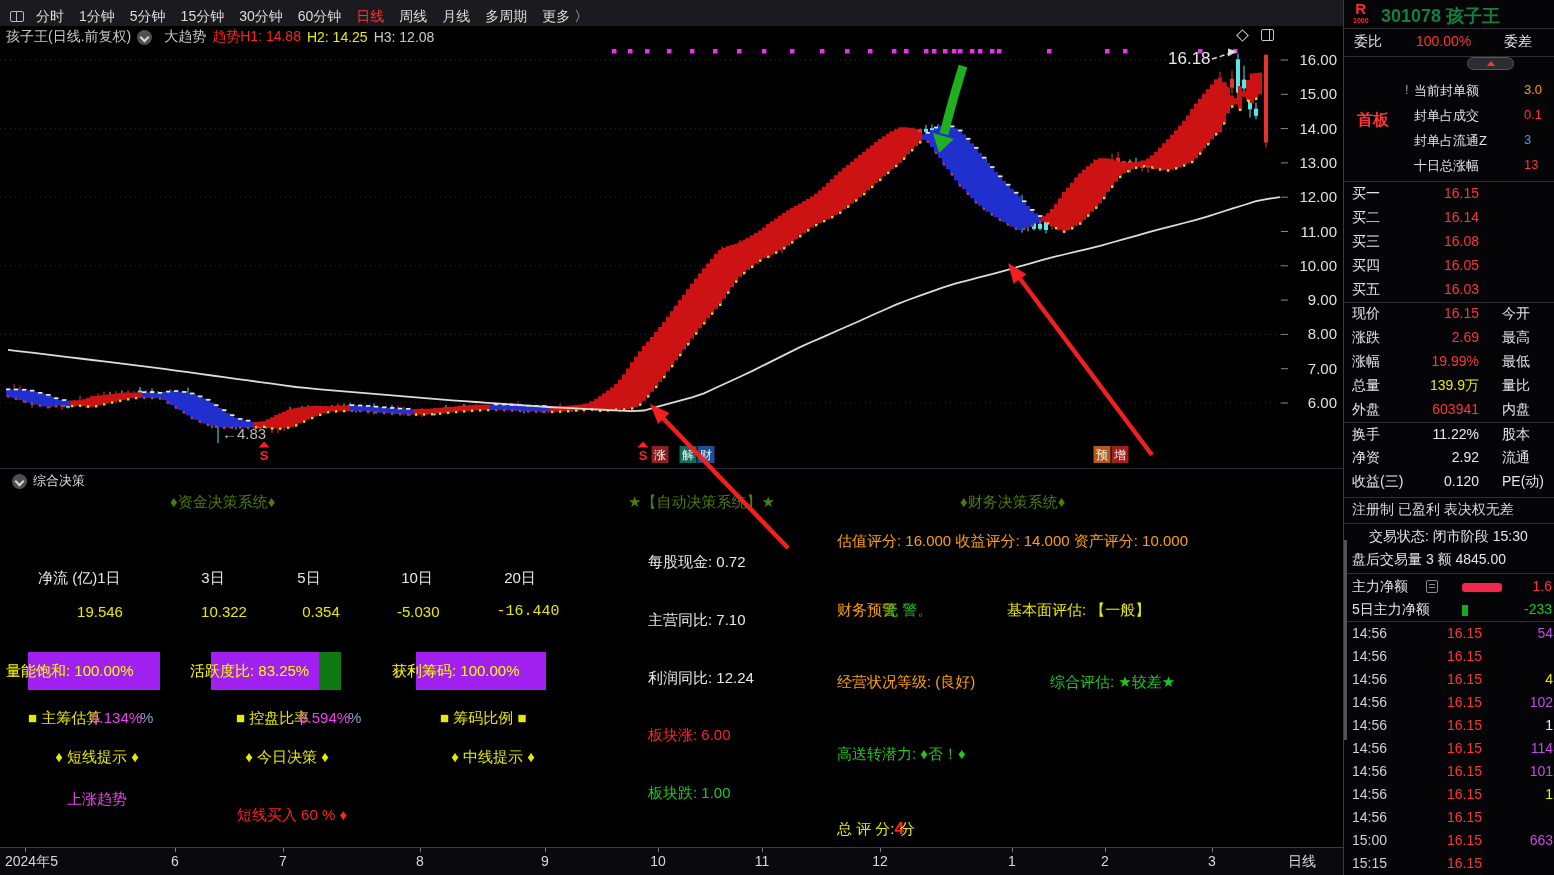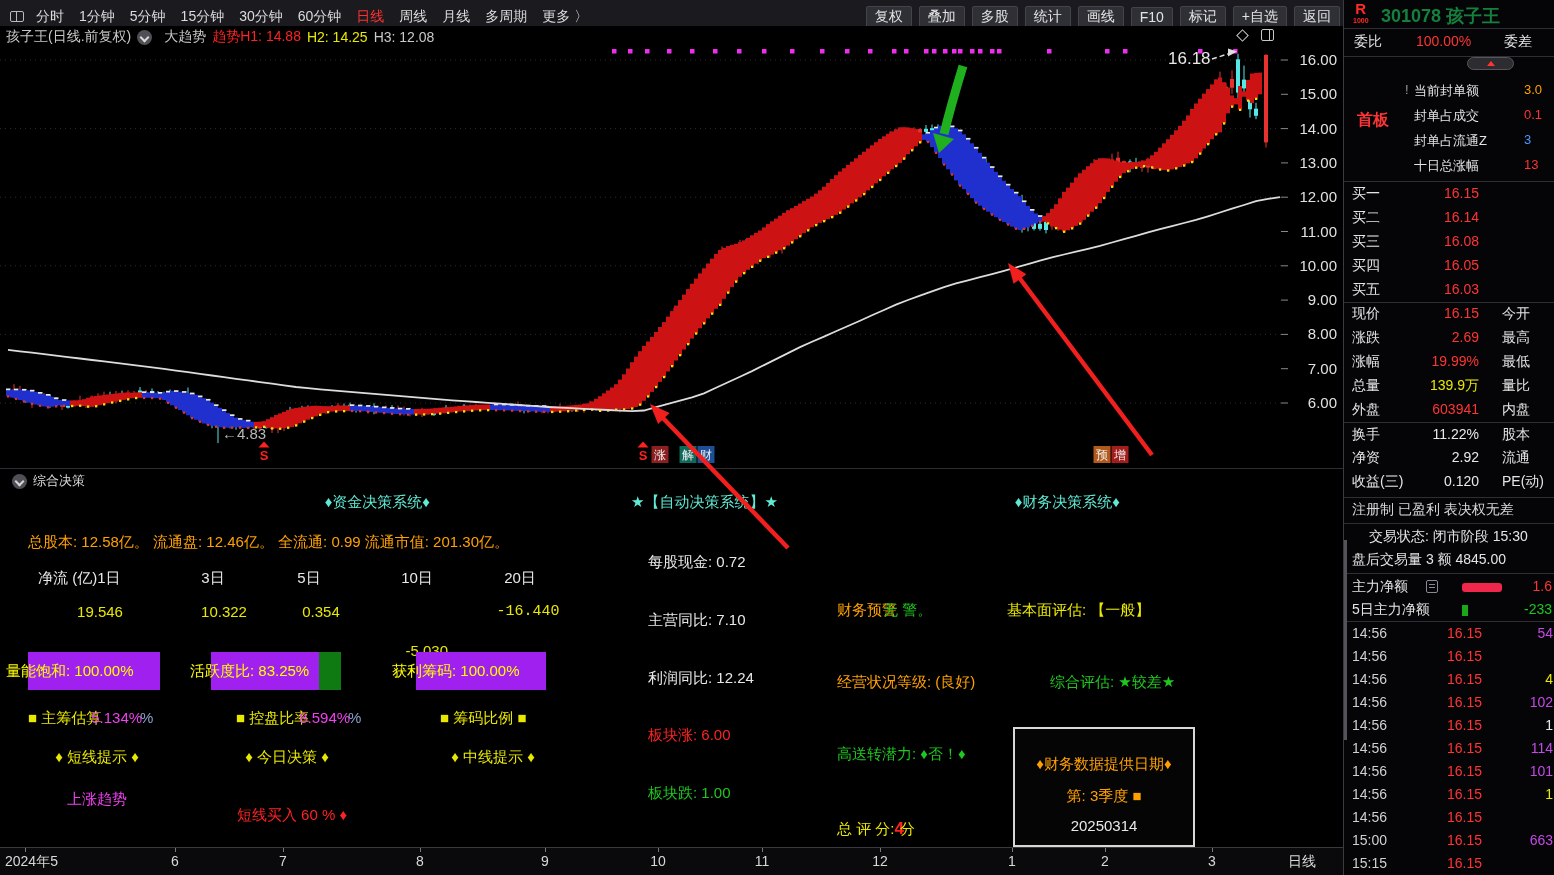--- a/index.html
+++ b/index.html
@@ -33,21 +33,21 @@
   .pane-icon::after{content:"";position:absolute;right:3px;top:0;bottom:0;border-left:1.5px solid #c8c8c8}
 
   
   #chart-svg{position:absolute;left:0;top:48px;width:1343px;height:420px;background:#000}
   #chart-svg text{font-family:"Liberation Sans","DejaVu Sans",sans-serif}
 
   
   #decision{position:absolute;left:0;top:468px;width:1343px;height:379px;background:#000;border-top:1px solid #2e2e34;font-size:15px}
   #decision .abs{position:absolute;white-space:nowrap}
   #dec-head{position:absolute;left:6px;top:3px;display:flex;align-items:center;font-size:13px;color:#dcdcdc}
-  .sec-title{text-align:right;color:#5eead4}
+  .sec-title{text-align:left;color:#4d7c0f}
   .est-val{margin-left:-10px}
   .est-suffix{color:#8aa0c8;margin-left:-2px}
   .gauge-bar{position:absolute;height:38px;background:#a020f0}
   .gauge-bar.grn{background:#0f7a12}
   .gauge-label{position:absolute;font-weight:normal;color:#ffff00;white-space:nowrap;z-index:2}
   .warn-val{margin-left:-14px}
   .total-val{font-size:17px;font-weight:bold}
   .total-unit{margin-left:-4px}
   #fin-box{position:absolute;left:1013px;top:258px;width:182px;height:120px;border:2px solid #d8d8d8;background:#050505}
   #fin-box div{position:absolute;width:100%;text-align:center;white-space:nowrap}
@@ -102,31 +102,20 @@
   .rp-scroll{position:absolute;left:0;top:540px;width:3px;height:200px;background:#53545a}
 
   #overlay{position:absolute;left:0;top:0;width:1554px;height:875px;pointer-events:none;z-index:50}
 </style>
 </head>
 <body>
 
 <div id="topbar">
   <span class="winicon"></span>
   <span id="menu-left"><span class="menu-item">分时</span><span class="menu-item">1分钟</span><span class="menu-item">5分钟</span><span class="menu-item">15分钟</span><span class="menu-item">30分钟</span><span class="menu-item">60分钟</span><span class="menu-item active">日线</span><span class="menu-item">周线</span><span class="menu-item">月线</span><span class="menu-item">多周期</span><span class="menu-item">更多 〉</span></span>
-  <span id="topbar-right">
-      <span class="menu-btn">复权</span>
-      <span class="menu-btn">叠加</span>
-      <span class="menu-btn">多股</span>
-      <span class="menu-btn">统计</span>
-      <span class="menu-btn">画线</span>
-      <span class="menu-btn">F10</span>
-      <span class="menu-btn">标记</span>
-      <span class="menu-btn">+自选</span>
-      <span class="menu-btn">返回</span>
-    </span>
 </div>
 
 <div id="chart-header">
   <span class="t c-grey">孩子王(日线.前复权)</span>
   <span class="circle-chev"></span>
   <span class="t c-grey">大趋势</span>
   <span class="t c-brightred">趋势H1: 14.88</span>
   <span class="t c-yel">H2: 14.25</span>
   <span class="t c-grey">H3: 12.08</span>
   <span id="hdr-icons">
@@ -1156,33 +1145,32 @@
     <text x="1120" y="411" font-size="12" fill="#f0f0f0" text-anchor="middle">增</text>
   </svg>
 
 <div id="decision">
   <div id="dec-head">
     <span class="circle-chev"></span>
     <span>综合决策</span>
   </div>
 
   <div class="abs sec-title" style="left:170px;top:24px;width:260px">♦资金决策系统♦</div>
-  <div class="abs c-org" style="left:28px;top:64px">总股本: 12.58亿。 流通盘: 12.46亿。 全流通: 0.99 流通市值: 201.30亿。</div>
   <div id="flow-headers">
       <div class="abs c-wht" style="top: 100px; left: 38px;">净流 (亿)1日</div>
       <div class="abs c-wht" style="top: 100px; left: 183px; width: 60px; text-align: center;">3日</div>
       <div class="abs c-wht" style="top: 100px; left: 279px; width: 60px; text-align: center;">5日</div>
       <div class="abs c-wht" style="top: 100px; left: 387px; width: 60px; text-align: center;">10日</div>
       <div class="abs c-wht" style="top: 100px; left: 490px; width: 60px; text-align: center;">20日</div>
     </div>
   <div id="flow-values">
       <div class="abs c-yel" style="top: 134px; left: 60px; width: 80px; text-align: center;">19.546</div>
       <div class="abs c-yel" style="top: 134px; left: 184px; width: 80px; text-align: center;">10.322</div>
       <div class="abs c-yel" style="top: 134px; left: 281px; width: 80px; text-align: center;">0.354</div>
-      <div class="abs c-yel" style="top: 134px; left: 368px; width: 80px; text-align: right; margin-top: 39px;">-5.030</div>
+      <div class="abs c-yel" style="top: 134px; left: 397px; width: 80px; text-align: left;">-5.030</div>
       <div class="abs c-yel" style="top: 134px; left: 488px; width: 80px; text-align: center; font-family: Liberation Mono, monospace;">-16.440</div>
     </div>
   <div id="gauges">
       <div class="gauge-bar" style="left: 28px; top: 183px; width: 132px;"></div>
       <div class="gauge-label" style="left: 6px; top: 193px;">量能饱和:  100.00%</div>
       <div class="gauge-bar" style="left: 211px; top: 183px; width: 108px;"></div>
       <div class="gauge-bar grn" style="left: 319px; top: 183px; width: 22px;"></div>
       <div class="gauge-label" style="left: 190px; top: 193px;">活跃度比:  83.25%</div>
       <div class="gauge-bar" style="left: 416px; top: 183px; width: 130px;"></div>
       <div class="gauge-label" style="left: 392px; top: 193px;">获利筹码:  100.00%</div>
@@ -1201,34 +1189,30 @@
   <div class="abs sec-title c-yel" style="left:628px;top:24px;width:150px">★【自动决策系统】★</div>
   <div id="auto-rows">
       <div class="abs c-wht" style="left: 648px; top: 84px;">每股现金: 0.72</div>
       <div class="abs c-wht" style="left: 648px; top: 142px;">主营同比: 7.10</div>
       <div class="abs c-wht" style="left: 648px; top: 200px;">利润同比: 12.24</div>
       <div class="abs c-brightred" style="left: 648px; top: 257px;">板块涨: 6.00</div>
       <div class="abs c-grn" style="left: 648px; top: 315px;">板块跌: 1.00</div>
     </div>
 
   <div class="abs sec-title c-yel" style="left:960px;top:24px;width:160px">♦财务决策系统♦</div>
+  <div class="abs c-org" style="left:837px;top:63px">估值评分: 16.000 收益评分: 14.000 资产评分: 10.000</div>
   <div class="abs" style="left:837px;top:132px">
     <span class="c-org">财务预警</span><span class="c-grn warn-val">无 警。</span>
   </div>
   <div class="abs c-yel" style="left:1007px;top:132px">基本面评估: 【一般】</div>
   <div class="abs c-org" style="left:837px;top:204px">经营状况等级: (良好)</div>
   <div class="abs c-grn" style="left:1050px;top:204px">综合评估: ★较差★</div>
   <div class="abs c-grn" style="left:837px;top:276px">高送转潜力: ♦否！♦</div>
   <div class="abs" style="left:837px;top:350px">
     <span class="c-yel">总 评 分:</span><span class="c-brightred total-val">4</span><span class="c-yel total-unit">分</span>
-  </div>
-  <div id="fin-box">
-    <div class="c-org" style="top:26px">♦财务数据提供日期♦</div>
-    <div class="c-org" style="top:58px">第: 3季度 ■</div>
-    <div class="c-wht" style="top:88px">20250314</div>
   </div>
 </div>
 
 <div id="axis">
     <i style="left: 25px;"></i>
     <span class="left-align" style="left: 5px;">2024年5</span>
     <i style="left: 175px;"></i>
     <span style="left: 175px;">6</span>
     <i style="left: 283px;"></i>
     <span style="left: 283px;">7</span>

